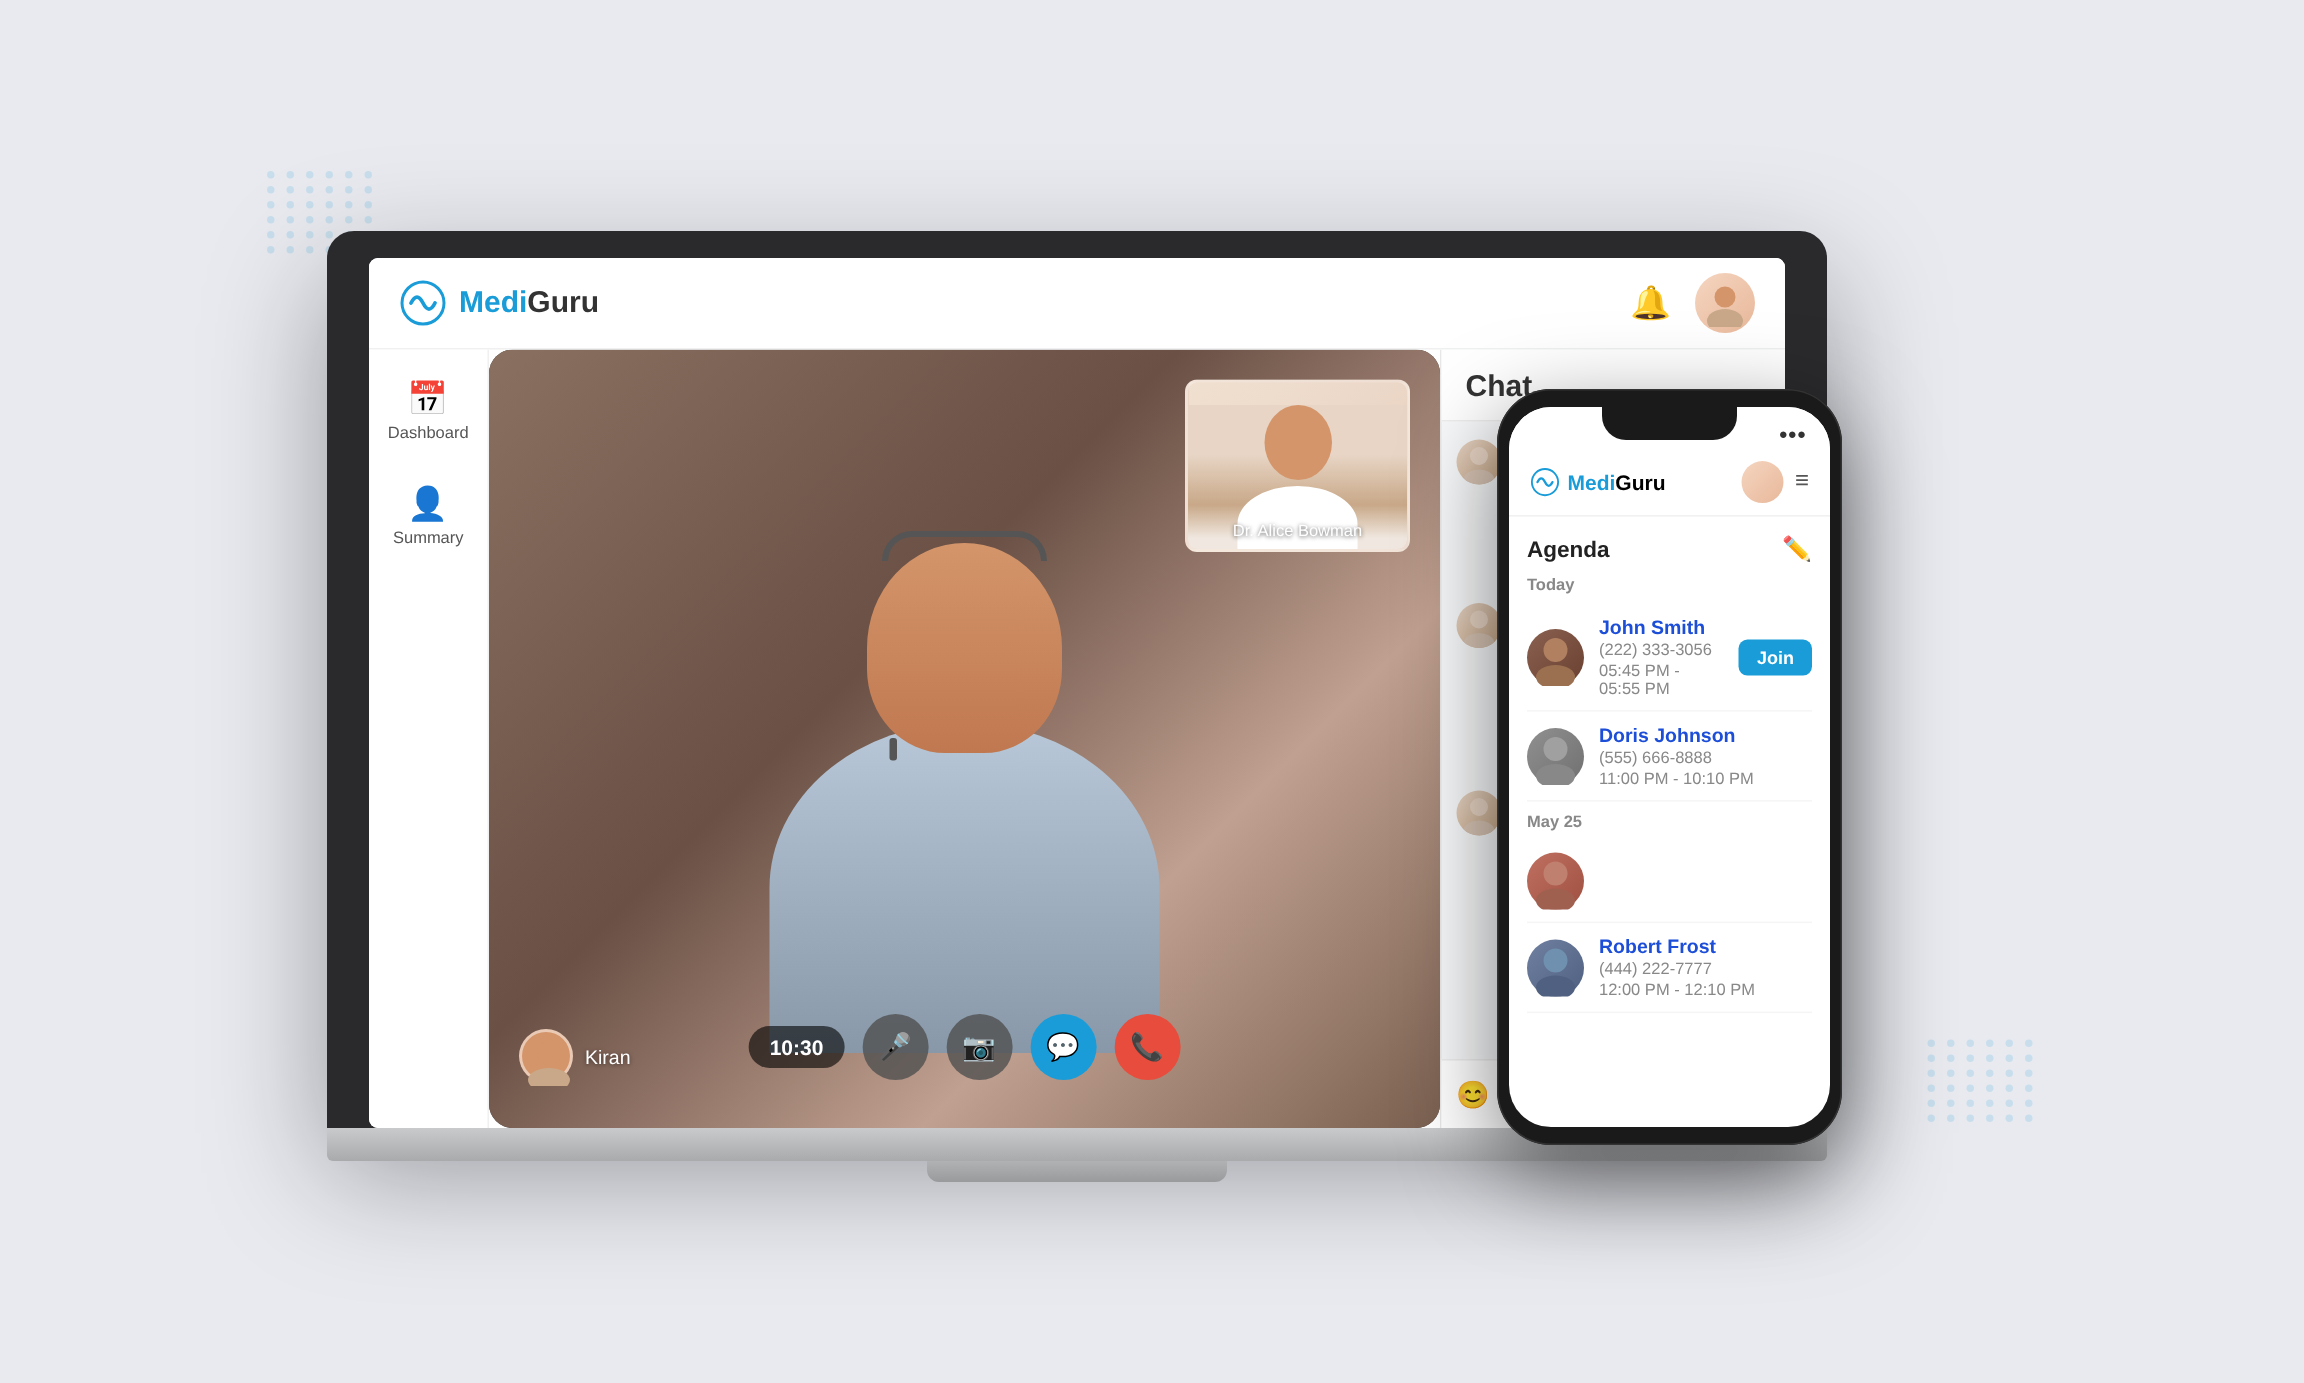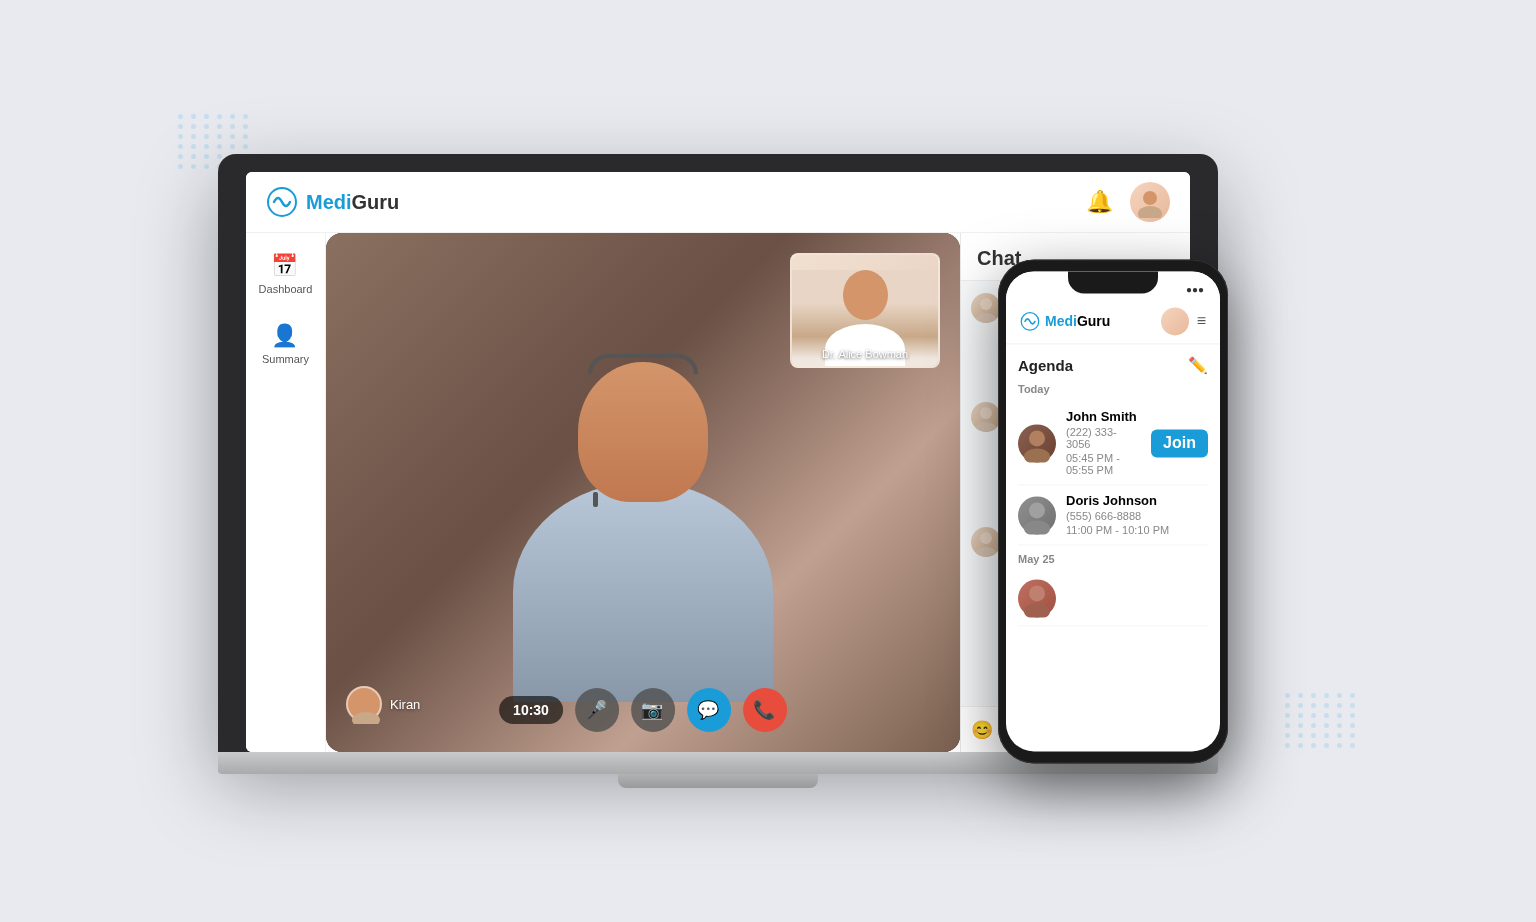--- a/index.html
+++ b/index.html
@@ -187,21 +187,21 @@
       width: 80px;
       height: 50px;
       background: #fff;
       border-radius: 50% 50% 0 0;
       margin: 4px auto 0;
     }
 
     
     .video-controls {
       position: absolute;
-      bottom: 20px;
+      bottom: 32px;
       left: 50%;
       transform: translateX(-50%);
       display: flex;
       align-items: center;
       gap: 12px;
     }
     .caller-info {
       display: flex;
       align-items: center;
       gap: 8px;
@@ -470,30 +470,30 @@
       width: 38px;
       height: 38px;
       border-radius: 50%;
       flex-shrink: 0;
     }
     .agenda-av-1 { background: linear-gradient(135deg, #8a6050, #6a4030); }
     .agenda-av-2 { background: linear-gradient(135deg, #909090, #707070); }
     .agenda-av-3 { background: linear-gradient(135deg, #c07060, #a05040); }
     .agenda-av-4 { background: linear-gradient(135deg, #7080a0, #506080); }
     .agenda-info { flex: 1; }
-    .agenda-name { font-size: 13px; font-weight: 600; color: #000000; }
+    .agenda-name { font-size: 13px; font-weight: 600; color: #1d4ed8; }
     .agenda-phone { font-size: 11px; color: #888; margin: 2px 0; }
     .agenda-time { font-size: 11px; color: #888; }
     .join-btn {
       background: #1a9cd8;
       color: #fff;
       border: none;
       border-radius: 6px;
       padding: 5px 12px;
-      font-size: 16px;
+      font-size: 12px;
       font-weight: 600;
       cursor: pointer;
     }
 
     
     .scene {
       position: relative;
       width: 1100px;
       display: flex;
       align-items: center;
@@ -844,20 +844,33 @@
 
           <div class="agenda-item">
             <div class="agenda-avatar agenda-av-3">
               <svg width="38" height="38" viewBox="0 0 38 38">
                   <circle cx="19" cy="14" r="8" fill="#c08070"></circle>
                   <ellipse cx="19" cy="32" rx="13" ry="8" fill="#a06050"></ellipse>
                 </svg>
             </div>
           </div>
 
+          <div class="agenda-item">
+            <div class="agenda-avatar agenda-av-4">
+              <svg width="38" height="38" viewBox="0 0 38 38">
+                  <circle cx="19" cy="14" r="8" fill="#7090b0"></circle>
+                  <ellipse cx="19" cy="32" rx="13" ry="8" fill="#506080"></ellipse>
+                </svg>
+            </div>
+            <div class="agenda-info">
+              <div class="agenda-name">Robert Frost</div>
+              <div class="agenda-phone">(444) 222-7777</div>
+              <div class="agenda-time">12:00 PM - 12:10 PM</div>
+            </div>
+          </div>
 
         </div>
       </div>
     </div>
   </div>
 
   <div class="dots-br">
     <div class="dot"></div>
       <div class="dot"></div>
       <div class="dot"></div>

